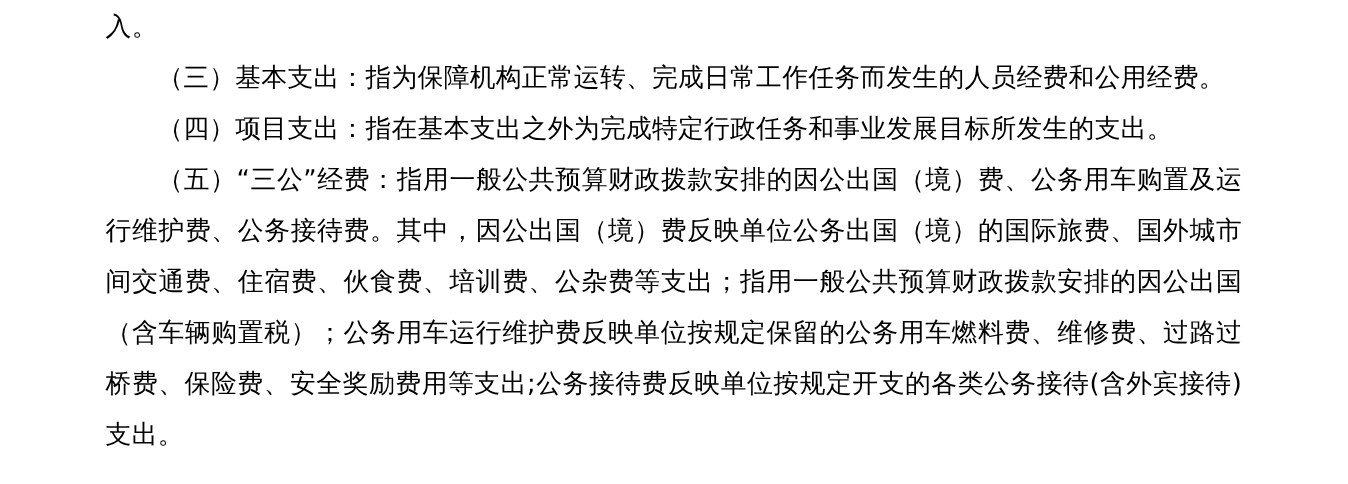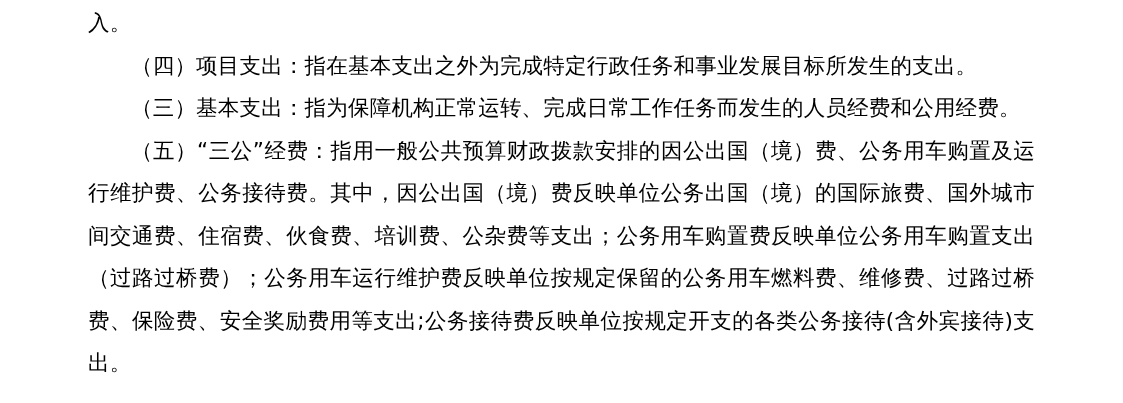--- a/index.html
+++ b/index.html
@@ -44,22 +44,22 @@
   }
 </style>
 </head>
 <body>
 
 <div class="page">
   <div class="doc-body">
 
     <p class="para cont">入。</p>
 
+    <p class="para indent">（三）基本支出：指为保障机构正常运转、完成日常工作任务而发生的人员经费和公用经费。</p>
+
     <p class="para indent">（四）项目支出：指在基本支出之外为完成特定行政任务和事业发展目标所发生的支出。</p>
 
-    <p class="para indent">（三）基本支出：指为保障机构正常运转、完成日常工作任务而发生的人员经费和公用经费。</p>
-
-    <p class="para indent">（五）“三公”经费：指用一般公共预算财政拨款安排的因公出国（境）费、公务用车购置及运行维护费、公务接待费。其中，因公出国（境）费反映单位公务出国（境）的国际旅费、国外城市间交通费、住宿费、伙食费、培训费、公杂费等支出；公务用车购置费反映单位公务用车购置支出（过路过桥费）；公务用车运行维护费反映单位按规定保留的公务用车燃料费、维修费、过路过桥费、保险费、安全奖励费用等支出;公务接待费反映单位按规定开支的各类公务接待(含外宾接待)支出。</p>
+    <p class="para indent">（五）“三公”经费：指用一般公共预算财政拨款安排的因公出国（境）费、公务用车购置及运行维护费、公务接待费。其中，因公出国（境）费反映单位公务出国（境）的国际旅费、国外城市间交通费、住宿费、伙食费、培训费、公杂费等支出；指用一般公共预算财政拨款安排的因公出国（含车辆购置税）；公务用车运行维护费反映单位按规定保留的公务用车燃料费、维修费、过路过桥费、保险费、安全奖励费用等支出;公务接待费反映单位按规定开支的各类公务接待(含外宾接待)支出。</p>
 
     <div class="spacer"></div>
 
   </div>
 </div>
 
 </body></html>

